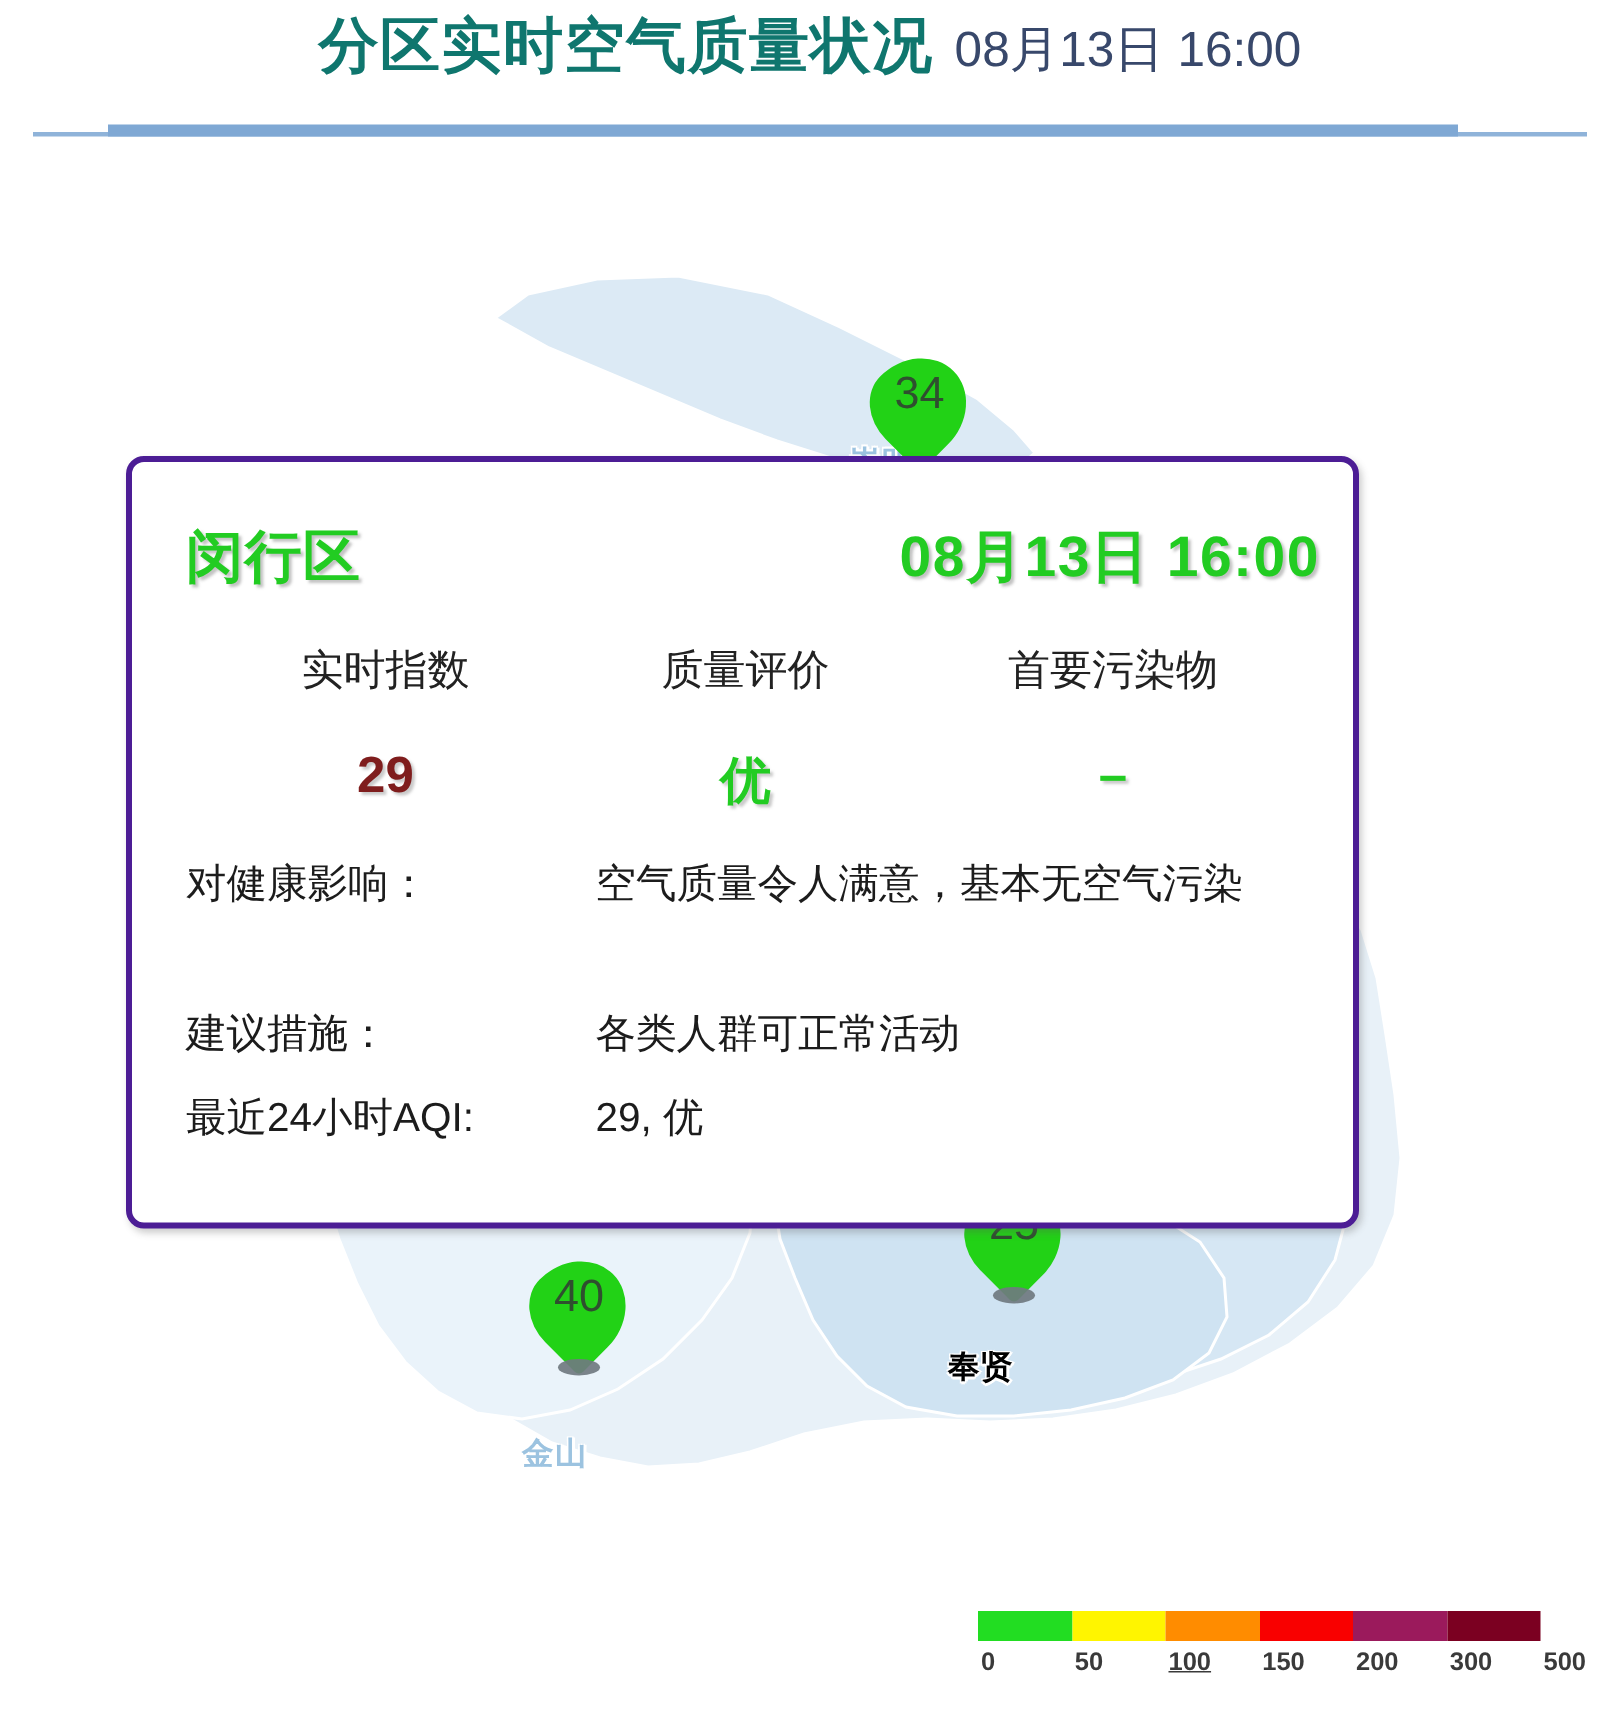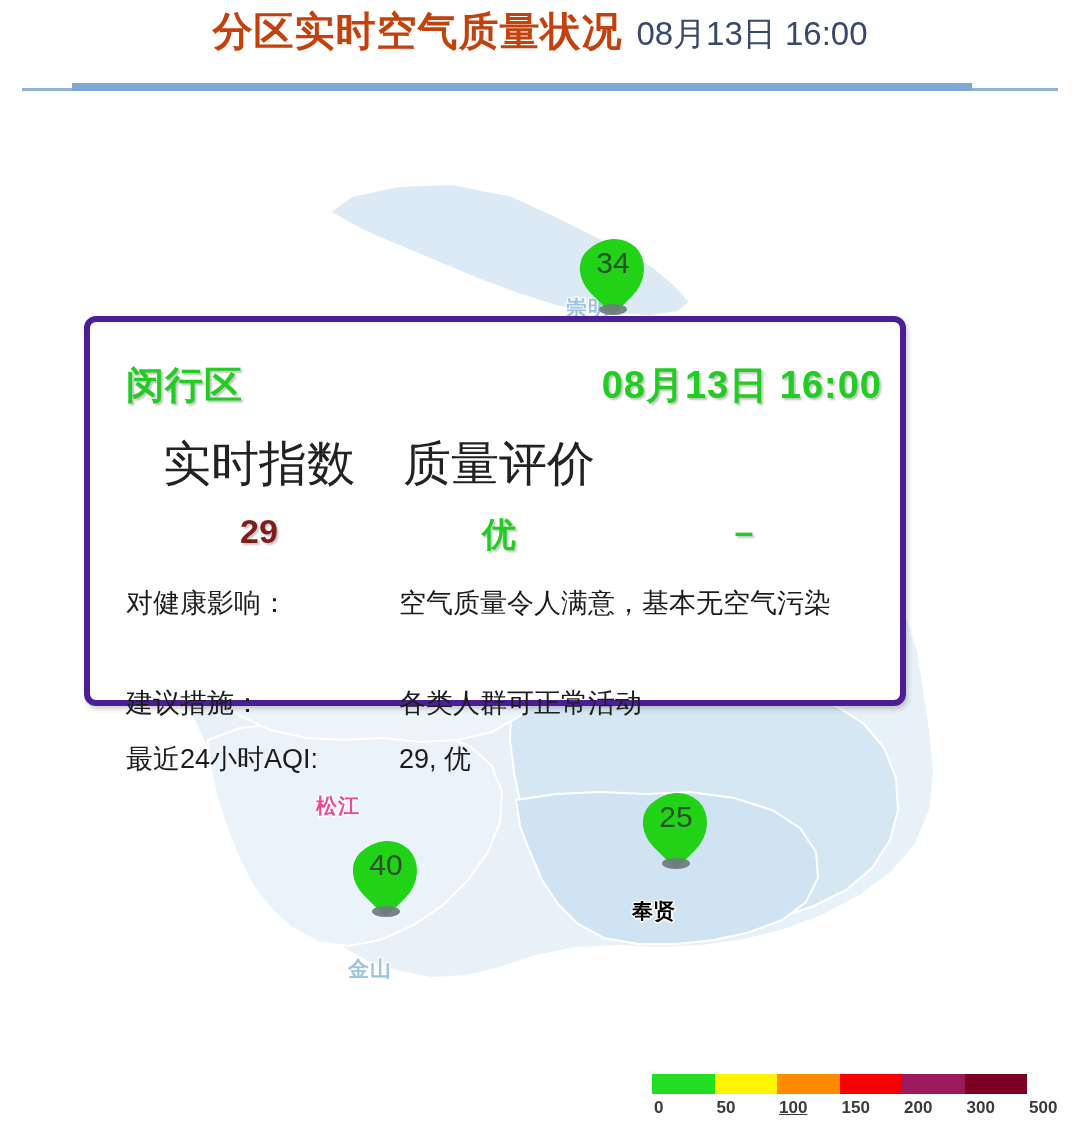--- a/index.html
+++ b/index.html
@@ -127,25 +127,25 @@
     width: 28px;
     height: 11px;
     background: #707a80;
     border-radius: 50%;
     opacity: .92;
   }
 
   
   #info-panel {
     position: absolute;
-    left: 84px; top: 316px;
+    left: 84px; top: 304px;
     width: 822px;
-    height: 390px;
+    height: 515px;
     background: #ffffff;
-    border: 6px solid #4c1d95;
+    border: 4px solid #4c1d95;
     border-radius: 12px;
     box-sizing: border-box;
     box-shadow: 2px 3px 5px rgba(90,90,90,.30);
     z-index: 10;
   }
   #panel-toprow {
     position: absolute;
     left: 36px; top: 38px;
     width: 756px;
     display: flex;
@@ -160,24 +160,25 @@
     white-space: nowrap;
     letter-spacing: 1px;
   }
   #panel-metrics-head {
     position: absolute;
     left: 44px; top: 110px;
     width: 740px;
     display: flex;
   }
   #panel-metrics-head > div {
-    font-size: 48px;
+    font-size: 28px;
     color: #222222;
     text-align: center;
     white-space: nowrap;
+    margin-top: 10px;
   }
   #panel-metrics-vals {
     position: absolute;
     left: 44px; top: 190px;
     width: 740px;
     display: flex;
   }
   #panel-metrics-vals > div {
     font-size: 34px;
     font-weight: bold;
@@ -244,21 +245,21 @@
     font-weight: bold;
     color: #3a3a3a;
     white-space: nowrap;
   }
 </style>
 </head>
 <body>
 
 <div id="header">
   <div id="header-inner">
-    <span id="page-title" style="color: #c2410c;">分区实时空气质量状况</span>
+    <span id="page-title" style="color: #0f766e;">分区实时空气质量状况</span>
     <span id="header-datetime" style="color: rgb(56, 72, 107);">08月13日 16:00</span>
   </div>
   <div id="header-rule-thin"></div>
   <div id="header-rule-thick" style="background: rgb(127, 168, 212);"></div>
 </div>
 
 <div id="map-area">
 
   <svg id="map-svg" viewBox="0 0 1080 960">
 
@@ -341,20 +342,21 @@
 <div id="info-panel">
 
   <div id="panel-toprow">
     <span id="panel-district" style="color: rgb(34, 204, 34);">闵行区</span>
     <span id="panel-datetime" style="color: rgb(34, 204, 34);">08月13日 16:00</span>
   </div>
 
   <div id="panel-metrics-head">
     <div class="mcol-0">实时指数</div>
     <div class="mcol-1">质量评价</div>
+    <div class="mcol-2">首要污染物</div>
   </div>
 
   <div id="panel-metrics-vals">
     <div class="mcol-0" style="color: #7f1d1d;">29</div>
     <div class="mcol-1" style="color: rgb(34, 204, 34);">优</div>
     <div class="mcol-2" style="color: rgb(34, 204, 34);">–</div>
   </div>
 
   <div class="detail-row" id="row-health">
     <span class="detail-label">对健康影响：</span>

